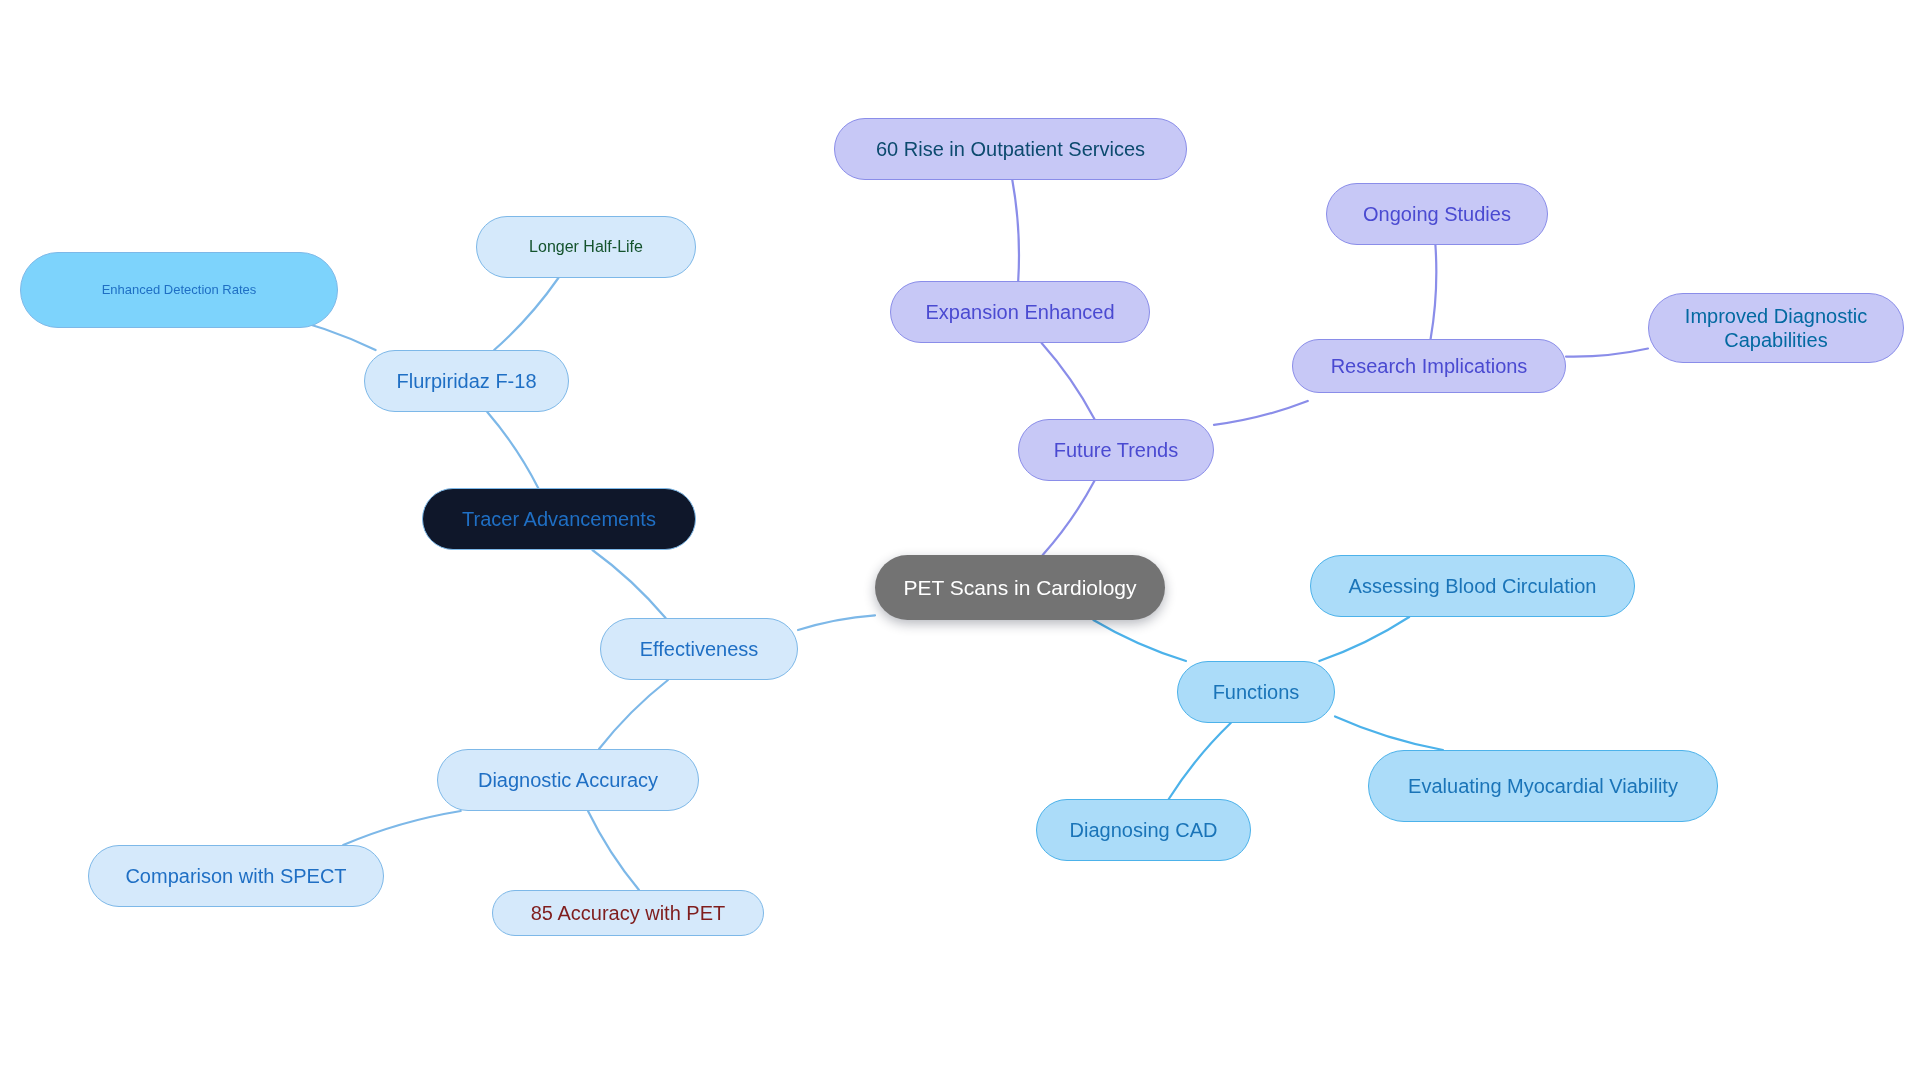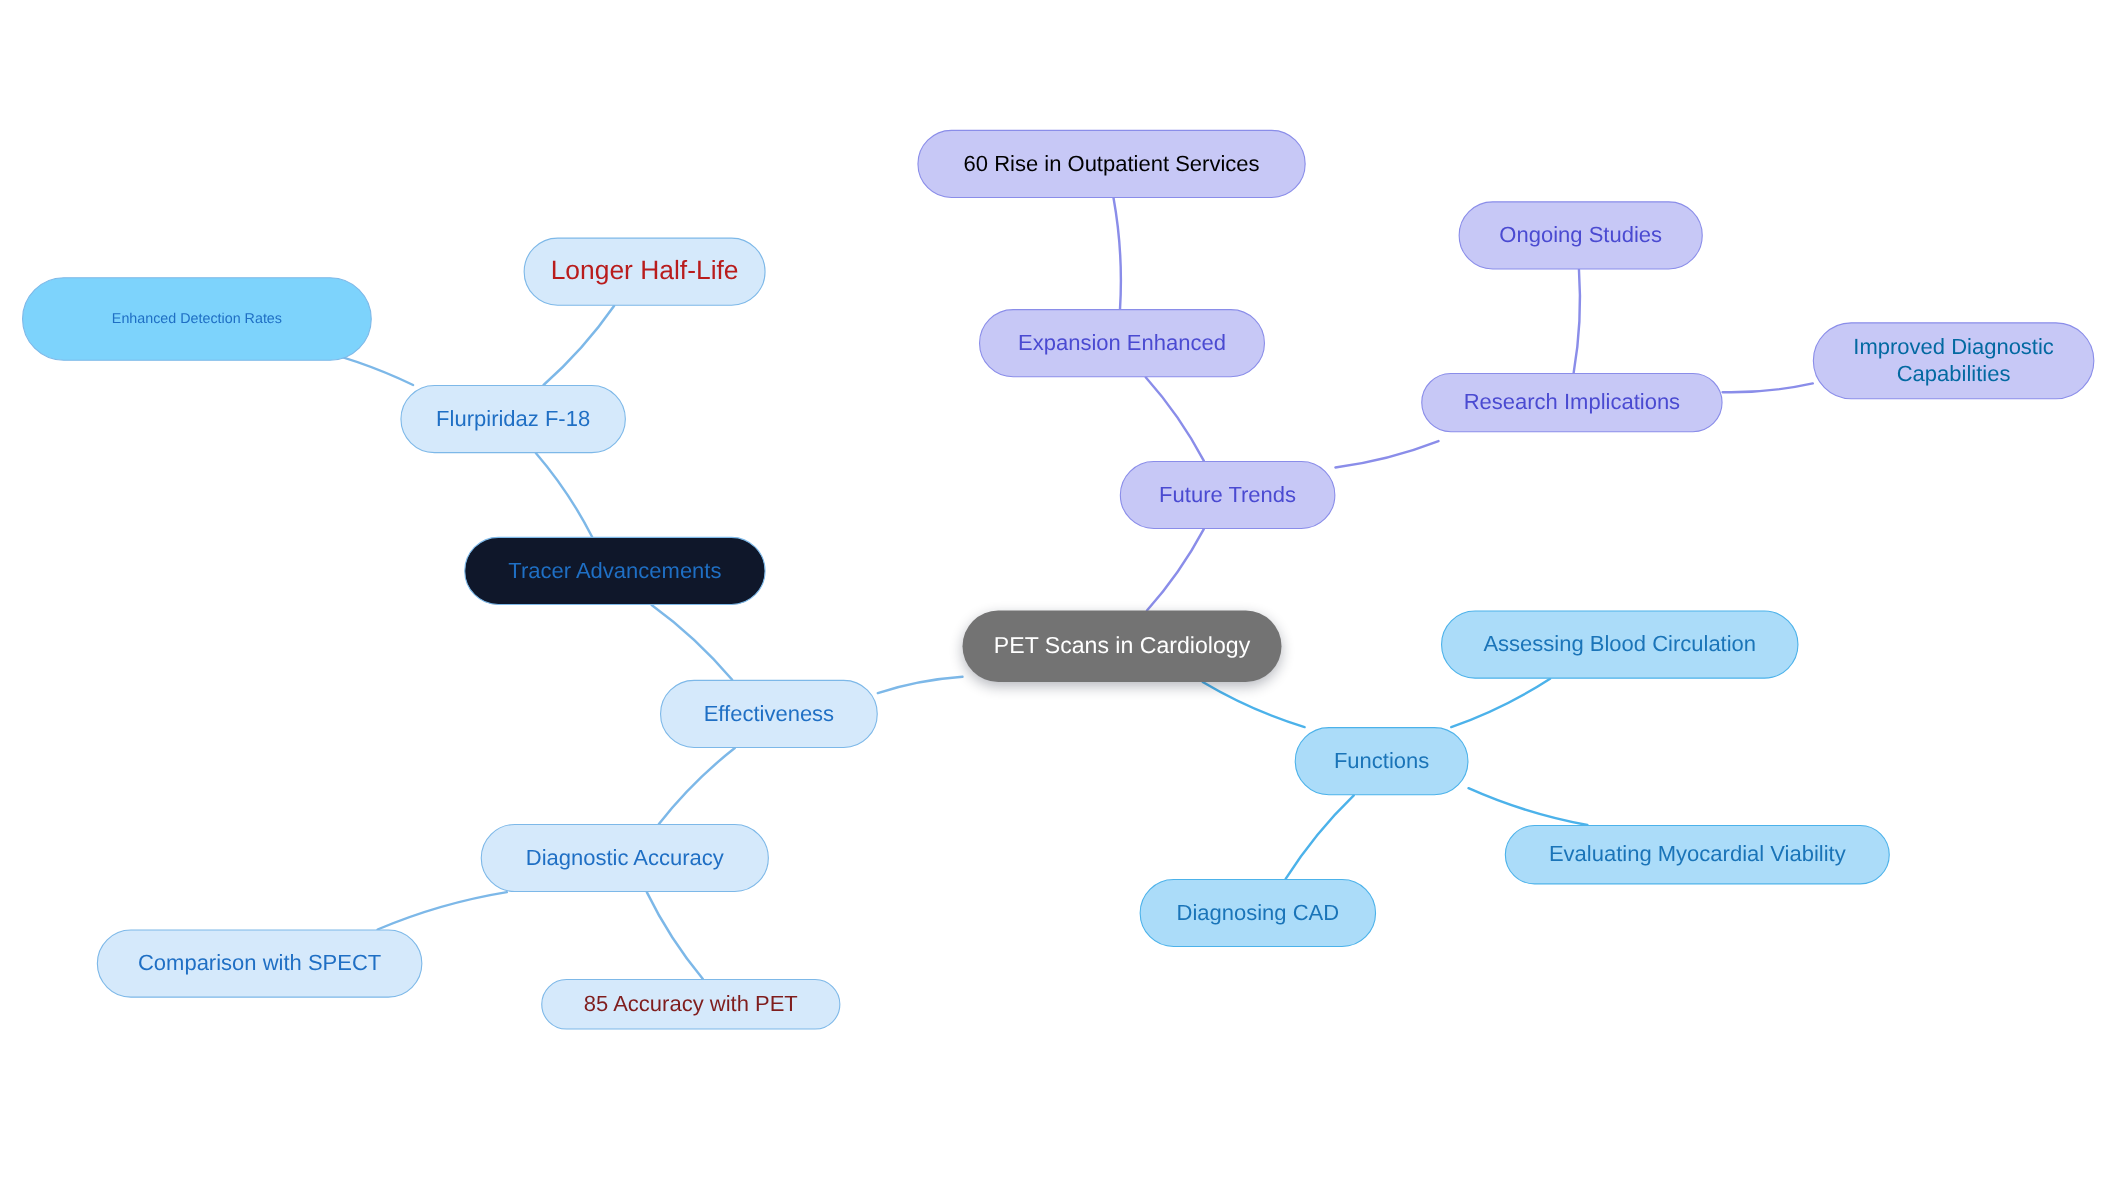--- a/index.html
+++ b/index.html
@@ -72,29 +72,29 @@
       <path d="M 1214 424.9520766773163 Q 1262.293374600639 418.59878833865815 1307.7125 401" fill="none" stroke="#8a8de9" stroke-width="2.2" stroke-linecap="round"></path>
       <path d="M 1430.5897435897436 339 Q 1438.64 292.28923076923076 1435.4102564102564 245" fill="none" stroke="#8a8de9" stroke-width="2.2" stroke-linecap="round"></path>
       <path d="M 1566 356.57636887608066 Q 1607.4820749279538 357.4790778097983 1648 348.54178674351584" fill="none" stroke="#8a8de9" stroke-width="2.2" stroke-linecap="round"></path>
     </svg>
   <div id="node-layer">
       <div class="node root" style="left: 875px; top: 555px; width: 290px; height: 65px; background: #737373; border-color: rgb(17, 24, 39); color: rgb(255, 255, 255); font-size: 21px;">PET Scans in Cardiology</div>
       <div class="node" style="left: 600px; top: 618px; width: 198px; height: 62px; background: rgb(213, 233, 251); border-color: rgb(125, 184, 232); color: rgb(31, 111, 196); font-size: 20px;">Effectiveness</div>
       <div class="node" style="left: 422px; top: 488px; width: 274px; height: 62px; background: #0f172a; border-color: rgb(125, 184, 232); color: rgb(31, 111, 196); font-size: 20px;">Tracer Advancements</div>
       <div class="node" style="left: 364px; top: 350px; width: 205px; height: 62px; background: rgb(213, 233, 251); border-color: rgb(125, 184, 232); color: rgb(31, 111, 196); font-size: 20px;">Flurpiridaz F-18</div>
       <div class="node" style="left: 20px; top: 252px; width: 318px; height: 76px; background: #7dd3fc; border-color: rgb(125, 184, 232); color: rgb(31, 111, 196); font-size: 13px;">Enhanced Detection Rates</div>
-      <div class="node" style="left: 476px; top: 216px; width: 220px; height: 62px; background: rgb(213, 233, 251); border-color: rgb(125, 184, 232); color: #b91c1c; font-size: 24px;">Longer Half-Life</div>
+      <div class="node" style="left: 476px; top: 216px; width: 220px; height: 62px; background: rgb(213, 233, 251); border-color: rgb(125, 184, 232); color: #14532d; font-size: 16px;">Longer Half-Life</div>
       <div class="node" style="left: 437px; top: 749px; width: 262px; height: 62px; background: rgb(213, 233, 251); border-color: rgb(125, 184, 232); color: rgb(31, 111, 196); font-size: 20px;">Diagnostic Accuracy</div>
       <div class="node" style="left: 88px; top: 845px; width: 296px; height: 62px; background: rgb(213, 233, 251); border-color: rgb(125, 184, 232); color: rgb(31, 111, 196); font-size: 20px;">Comparison with SPECT</div>
       <div class="node" style="left: 492px; top: 890px; width: 272px; height: 46px; background: rgb(213, 233, 251); border-color: rgb(125, 184, 232); color: #7f1d1d; font-size: 20px;">85 Accuracy with PET</div>
       <div class="node" style="left: 1177px; top: 661px; width: 158px; height: 62px; background: rgb(171, 220, 249); border-color: rgb(76, 178, 234); color: rgb(26, 116, 184); font-size: 20px;">Functions</div>
       <div class="node" style="left: 1310px; top: 555px; width: 325px; height: 62px; background: rgb(171, 220, 249); border-color: rgb(76, 178, 234); color: rgb(26, 116, 184); font-size: 20px;">Assessing Blood Circulation</div>
-      <div class="node" style="left: 1368px; top: 750px; width: 350px; height: 54px; background: rgb(171, 220, 249); border-color: rgb(76, 178, 234); color: rgb(26, 116, 184); font-size: 20px; text-align: right;">Evaluating Myocardial Viability</div>
+      <div class="node" style="left: 1368px; top: 750px; width: 350px; height: 72px; background: rgb(171, 220, 249); border-color: rgb(76, 178, 234); color: rgb(26, 116, 184); font-size: 20px; text-align: right;">Evaluating Myocardial Viability</div>
       <div class="node" style="left: 1036px; top: 799px; width: 215px; height: 62px; background: rgb(171, 220, 249); border-color: rgb(76, 178, 234); color: rgb(26, 116, 184); font-size: 20px;">Diagnosing CAD</div>
       <div class="node" style="left: 1018px; top: 419px; width: 196px; height: 62px; background: rgb(199, 200, 246); border-color: rgb(138, 141, 233); color: rgb(74, 74, 209); font-size: 20px;">Future Trends</div>
       <div class="node" style="left: 890px; top: 281px; width: 260px; height: 62px; background: rgb(199, 200, 246); border-color: rgb(138, 141, 233); color: rgb(74, 74, 209); font-size: 20px;">Expansion Enhanced</div>
-      <div class="node" style="left: 834px; top: 118px; width: 353px; height: 62px; background: rgb(199, 200, 246); border-color: rgb(138, 141, 233); color: #000000; font-size: 20px;">60 Rise in Outpatient Services</div>
+      <div class="node" style="left: 834px; top: 118px; width: 353px; height: 62px; background: rgb(199, 200, 246); border-color: rgb(138, 141, 233); color: #0c4a6e; font-size: 20px;">60 Rise in Outpatient Services</div>
       <div class="node" style="left: 1292px; top: 339px; width: 274px; height: 54px; background: rgb(199, 200, 246); border-color: rgb(138, 141, 233); color: rgb(74, 74, 209); font-size: 20px;">Research Implications</div>
       <div class="node" style="left: 1326px; top: 183px; width: 222px; height: 62px; background: rgb(199, 200, 246); border-color: rgb(138, 141, 233); color: rgb(74, 74, 209); font-size: 20px;">Ongoing Studies</div>
       <div class="node" style="left: 1648px; top: 293px; width: 256px; height: 70px; background: rgb(199, 200, 246); border-color: rgb(138, 141, 233); color: #0369a1; font-size: 20px;">Improved Diagnostic
 Capabilities</div>
     </div>
 </div>
 
 </body></html>

